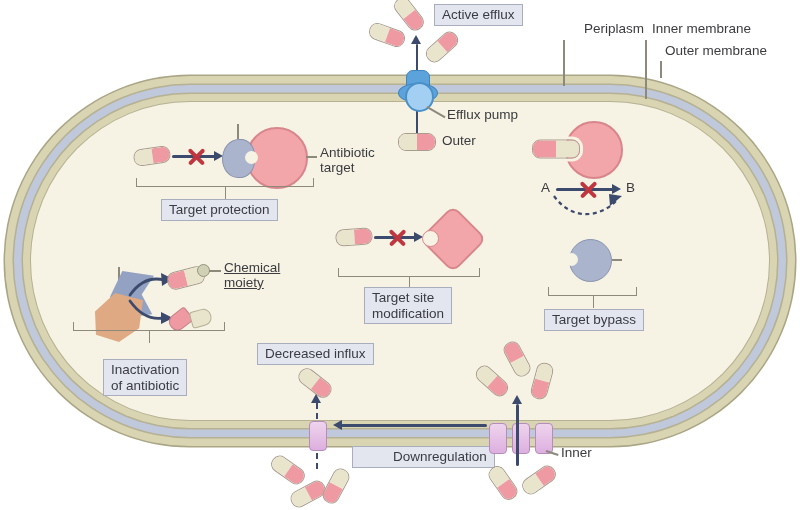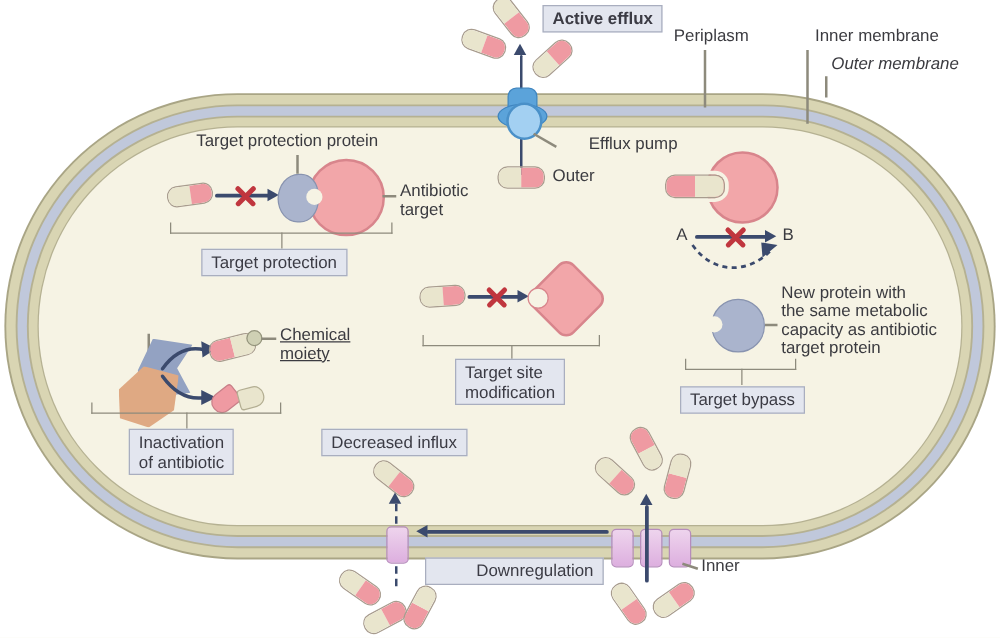--- a/index.html
+++ b/index.html
@@ -105,52 +105,51 @@
     </div>
   <div class="cap" style="left:387px; top:35px; transform:translate(-50%,-50%) rotate(20deg);">
       <i class="cr"></i>
       <i class="pk"></i>
     </div>
   <div class="cap" style="left:442px; top:47px; transform:translate(-50%,-50%) rotate(-42deg);">
       <i class="cr"></i>
       <i class="pk"></i>
     </div>
 
-  <div class="lbox" style="left:434px; top:4px;font-weight:bold;">Active efflux</div>
+  <div class="lbox" style="left:434px; top:4px;">Active efflux</div>
 
   <div class="cap" style="left:417px; top:142px; width:36px; height:16px; transform:translate(-50%,-50%);">
       <i class="cr"></i>
       <i class="pk"></i>
     </div>
   <div class="txt" style="left:442px; top:134px;">Outer</div>
 
   <div class="lead-d" style="left:427px; top:106px; width:21px; transform:rotate(30deg);"></div>
-  <div class="txt" style="left:447px; top:108px;margin-left:24px;">Efflux pump</div>
+  <div class="txt" style="left:447px; top:108px;">Efflux pump</div>
 
   <div class="lead-v" style="left:563px; top:40px; height:46px;"></div>
-  <div class="txt" style="left:539px; top:22px;text-align:right;">Periplasm</div>
+  <div class="txt" style="left:584px; top:22px;text-align:right;">Periplasm</div>
   <div class="lead-v" style="left:645px; top:40px; height:59px;"></div>
   <div class="txt" style="left:652px; top:22px;">Inner membrane</div>
   <div class="lead-v" style="left:660px; top:61px; height:17px;"></div>
-  <div class="txt" style="left:665px; top:44px;font-style:italic;">Outer membrane</div>
+  <div class="txt" style="left:665px; top:44px;">Outer membrane</div>
 
   <div class="cap" style="left:152px; top:156px; transform:translate(-50%,-50%) rotate(-8deg);">
       <i class="cr"></i>
       <i class="pk"></i>
     </div>
   <div class="shaft-h" style="left:172px; top:155px; width:44px;"></div>
   <div class="ah-right" style="left:214px; top:151px;"></div>
   <div class="xmark" style="left:196px; top:156.5px;"></div>
 
   <div class="pinkcircle" style="left:246px; top:127px; width:58px; height:58px;"></div>
   <div class="blob" style="left:222px; top:139px; width:31px; height:37px; border-radius:55% 45% 48% 52%;"></div>
   <div class="notch" style="left:245px; top:151px; width:13px; height:13px;"></div>
 
   <div class="lead-v" style="left:237px; top:124px; height:15px;"></div>
-  <div class="txt" style="left:157px; top:106px;">Target protection protein</div>
   <div class="lead-h" style="left:306px; top:156px; width:11px;"></div>
   <div class="txt" style="left:320px; top:146px;">Antibiotic
 target</div>
 
   <div class="bracket" style="left:136px; top:178px; width:176px;"></div>
   <div class="lbox" style="left:161px; top:199px;">Target protection</div>
 
   <div class="lead-v" style="left:118px; top:267px; height:16px;"></div>
 
   <div class="enz-blue"></div>
@@ -169,21 +168,21 @@
     </div>
   <div class="moiety" style="left:197px; top:264px;"></div>
   <div class="lead-h" style="left:209px; top:270px; width:12px;"></div>
   <div class="txt" style="left:224px; top:261px;text-decoration:underline;">Chemical
 moiety</div>
 
   <div class="cap-half-pk" style="left:180px; top:320px; transform:translate(-50%,-50%) rotate(-38deg);"></div>
   <div class="cap-half-cr" style="left:201px; top:318px; transform:translate(-50%,-50%) rotate(-15deg);"></div>
 
   <div class="bracket" style="left:73px; top:322px; width:150px;"></div>
-  <div class="lbox" style="left:103px; top:343px;">Inactivation
+  <div class="lbox" style="left:103px; top:359px;">Inactivation
 of antibiotic</div>
 
   <div class="cap" style="left:354px; top:237px; transform:translate(-50%,-50%) rotate(-4deg);">
       <i class="cr"></i>
       <i class="pk"></i>
     </div>
   <div class="shaft-h" style="left:374px; top:236px; width:42px;"></div>
   <div class="ah-right" style="left:414px; top:232px;"></div>
   <div class="xmark" style="left:397px; top:237.5px;"></div>
 
@@ -208,39 +207,35 @@
   <div class="txt" style="left:626px; top:181px;">B</div>
 
   <svg class="abs" style="left:549px; top:192px;" width="78" height="28" viewBox="0 0 78 28">
     <path d="M5,4 C 22,28 50,27 68,8" fill="none" stroke="#3b4a6d" stroke-width="2.2" stroke-dasharray="4 3.5"></path>
     <polygon points="61,14 73,4 60,2" fill="#3b4a6d"></polygon>
   </svg>
 
   <div class="blob" style="left:569px; top:239px; width:41px; height:41px; border-radius:50%;"></div>
   <div class="notch" style="left:565px; top:253px; width:13px; height:13px;"></div>
   <div class="lead-h" style="left:612px; top:259px; width:10px;"></div>
-  <div class="txt" style="left:625px; top:227px;">New protein with
-the same metabolic
-capacity as antibiotic
-target protein</div>
 
   <div class="bracket" style="left:548px; top:287px; width:87px;"></div>
   <div class="lbox" style="left:257px; top:343px;">Decreased influx</div>
 
   <div class="lbox" style="left:544px; top:309px;">Target bypass</div>
   <div class="cap" style="left:315px; top:383px; transform:translate(-50%,-50%) rotate(38deg);">
       <i class="cr"></i>
       <i class="pk"></i>
     </div>
 
   <div class="dash-v" style="left:315.5px; top:403px; height:66px;"></div>
   <div class="ah-up" style="left:311px; top:394px;"></div>
   <div class="porin" style="left:309px; top:421px;"></div>
 
-  <div class="lbox" style="left:340px; top:446px;padding-left:40px;">Downregulation</div>
+  <div class="lbox" style="left:352px; top:446px;padding-left:40px;">Downregulation</div>
 
   <div class="porin" style="left:489px; top:423px; height:29px;"></div>
   <div class="porin" style="left:512px; top:423px; height:29px;"></div>
   <div class="porin" style="left:535px; top:423px; height:29px;"></div>
 
   <div class="shaft-h" style="left:341px; top:424px; width:146px;"></div>
   <div class="ah-left" style="left:333px; top:420px;"></div>
 
   <div class="shaft-v" style="left:516px; top:404px; height:62px;"></div>
   <div class="ah-up" style="left:512px; top:395px;"></div>

